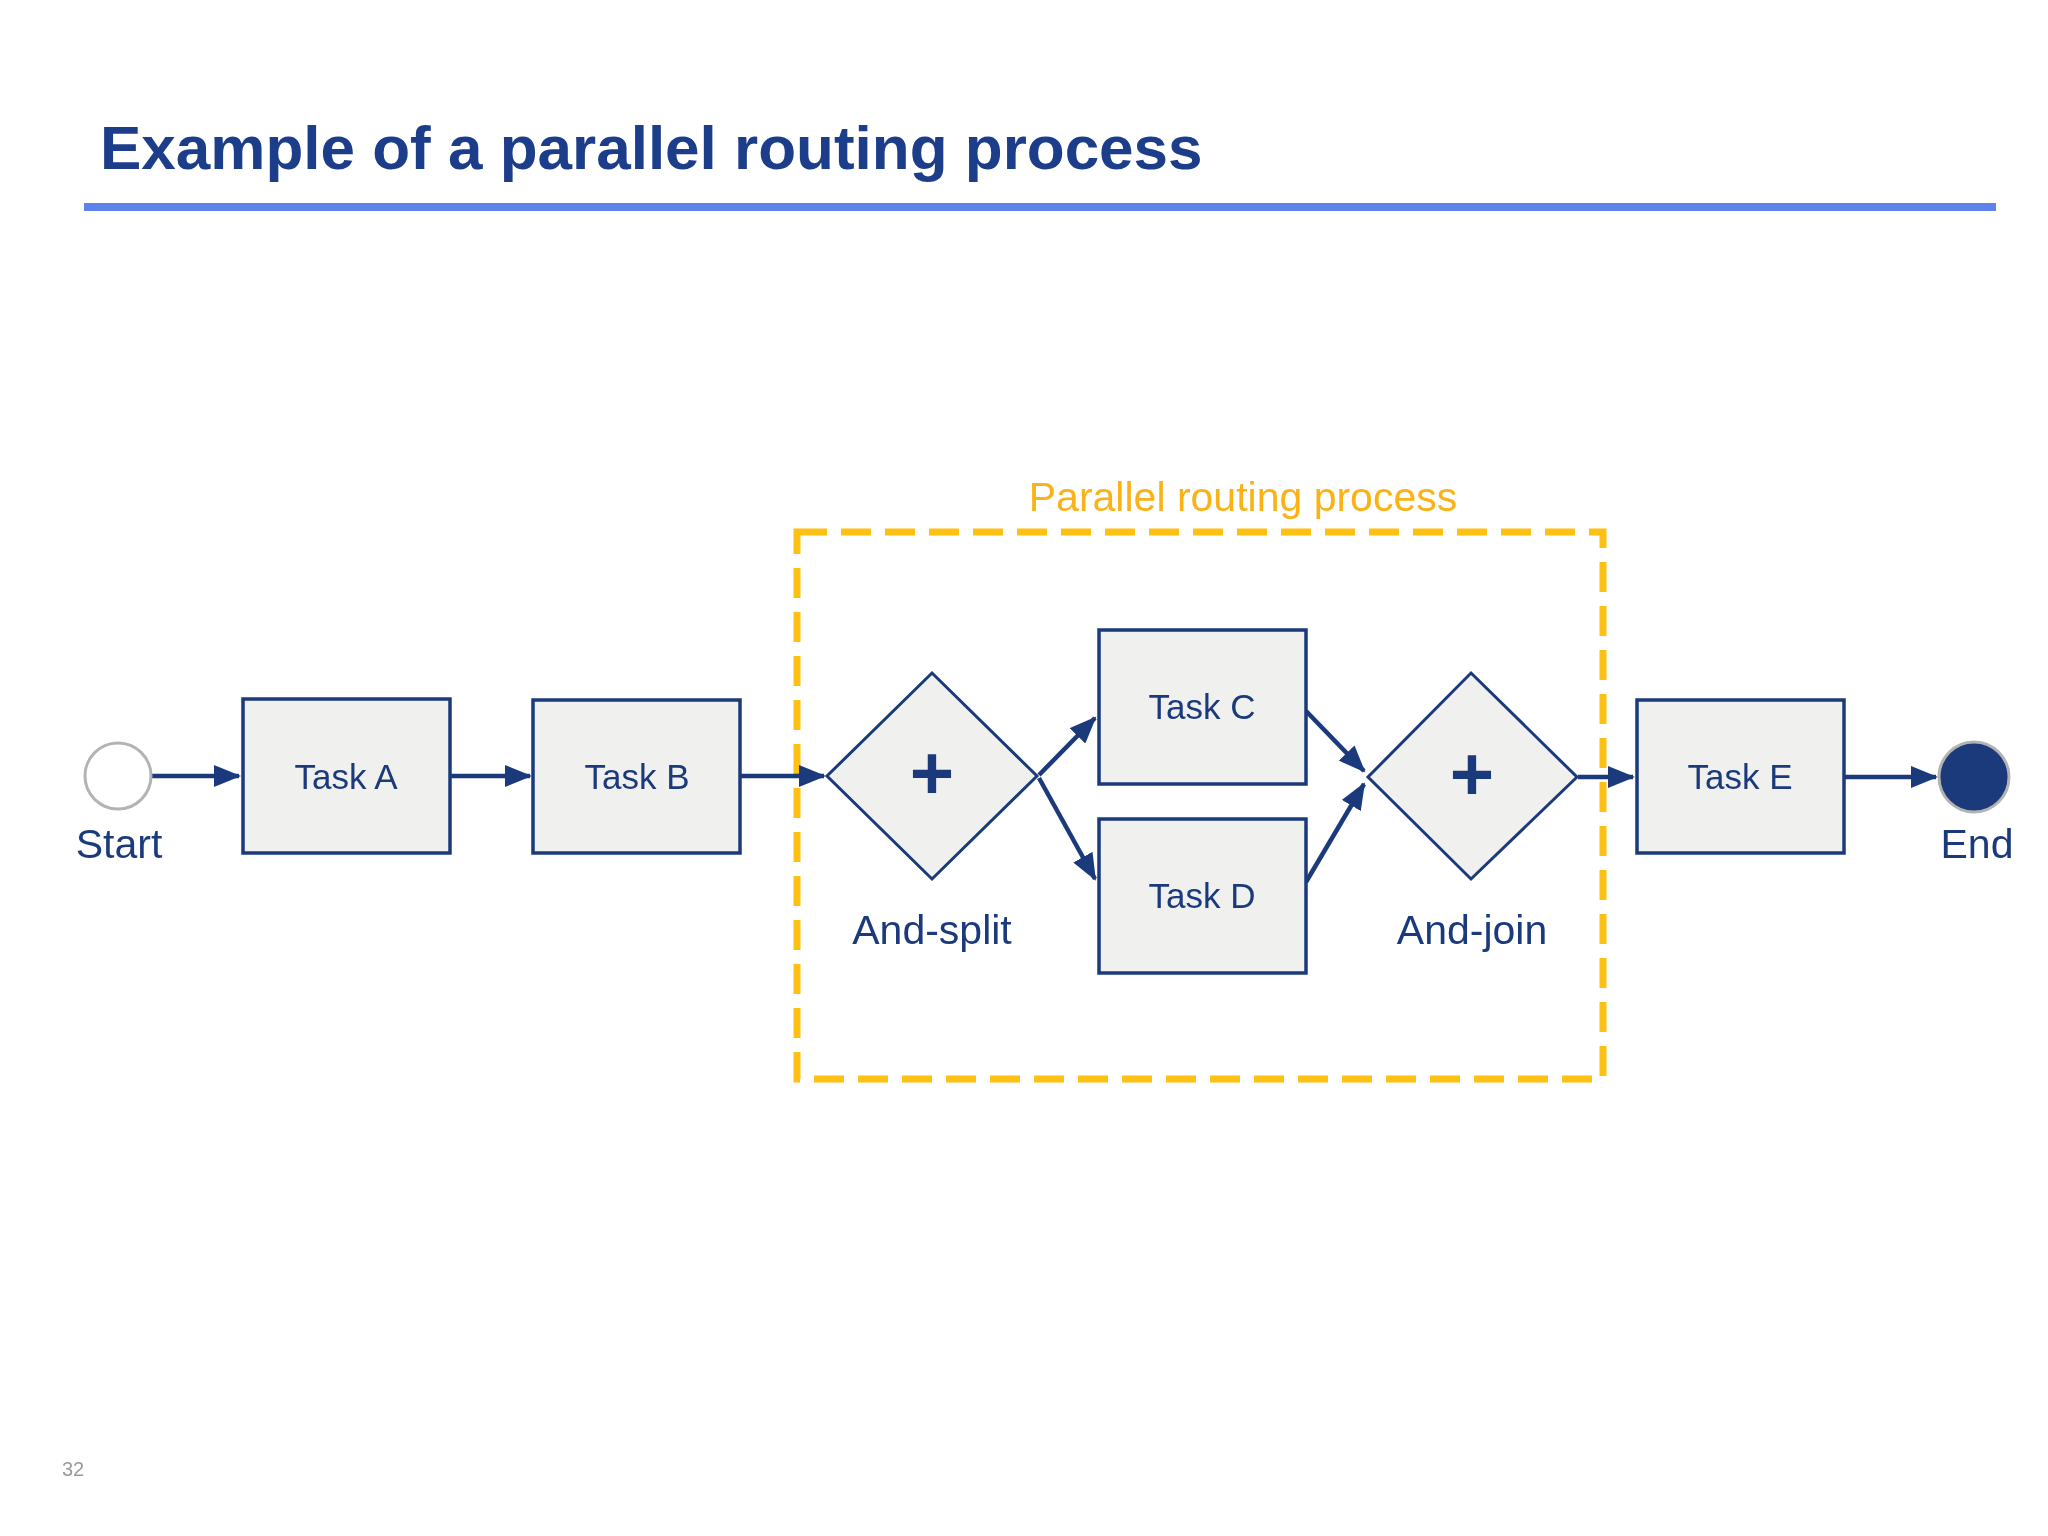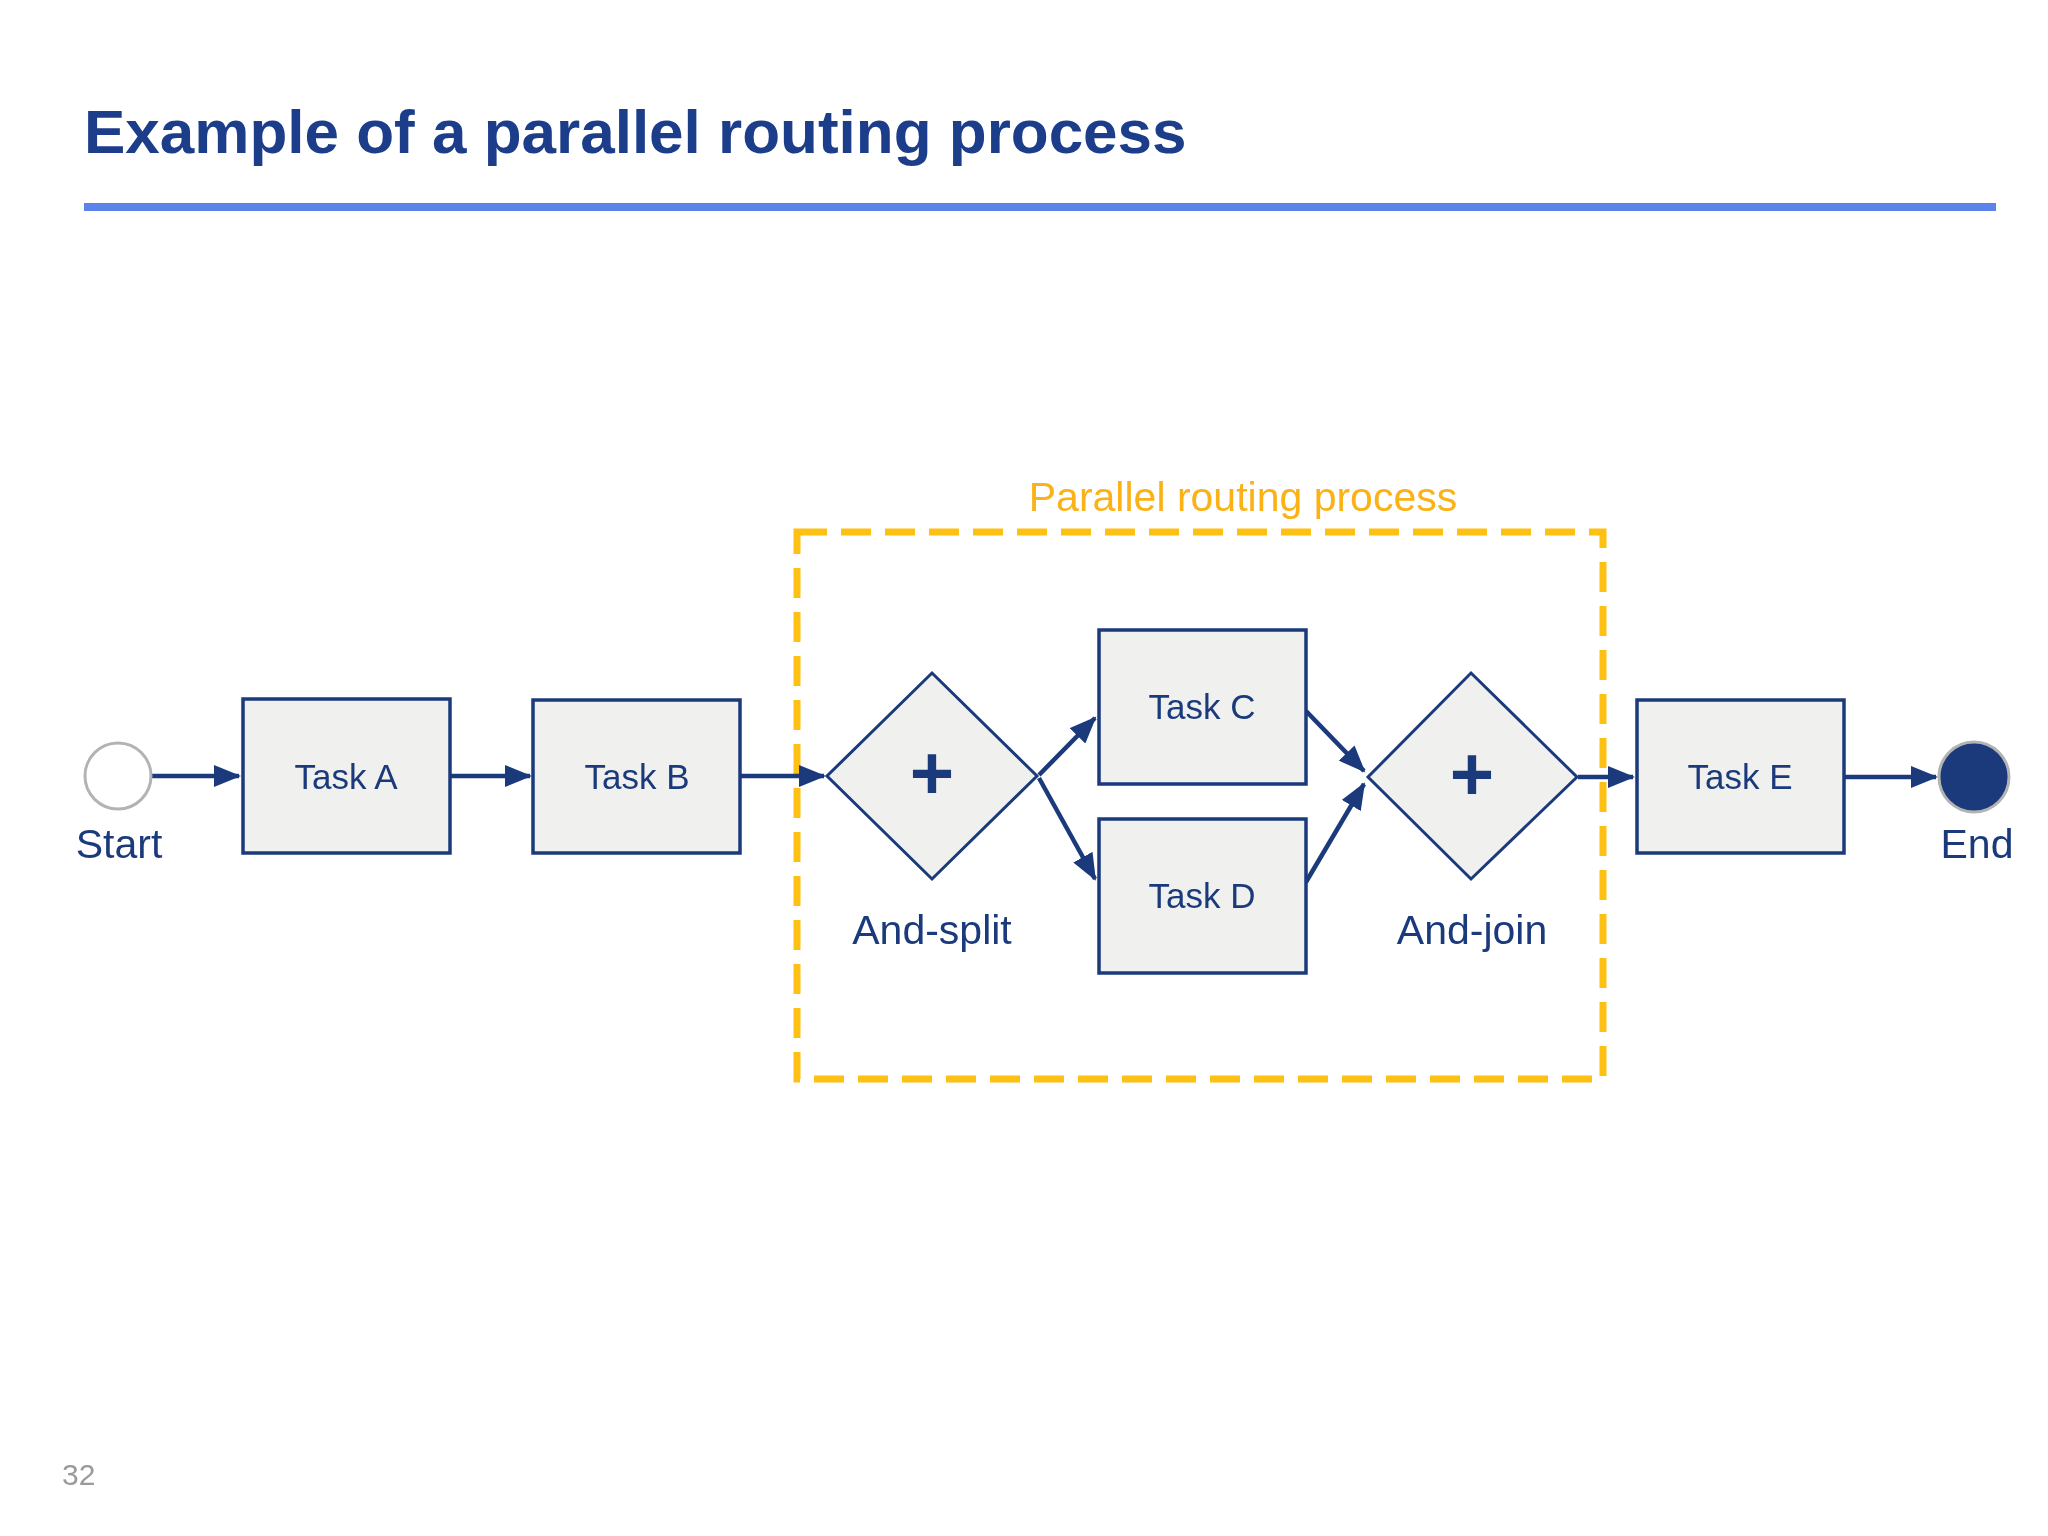--- a/index.html
+++ b/index.html
@@ -12,40 +12,40 @@
     position: relative;
     width: 2048px;
     height: 1536px;
     background: #ffffff;
     overflow: hidden;
   }
   .slide-title {
     position: absolute;
     left: 84px;
     top: 96px;
-    margin: 0;
+    margin: 16px;
     font-size: 62px;
     font-weight: bold;
     color: #1b3d8a;
     letter-spacing: 0px;
     white-space: nowrap;
   }
   .title-rule {
     position: absolute;
     left: 84px;
     top: 203px;
     width: 1912px;
     height: 8px;
     background: #5b84e8;
   }
   .page-number {
     position: absolute;
     left: 62px;
     top: 1458px;
-    font-size: 30px;
+    font-size: 20px;
     color: #9a9a9a;
   }
   svg.diagram {
     position: absolute;
     left: 0;
     top: 0;
   }
   .node-rect {
     fill: #f0f0ee;
     stroke: #1a3a7c;

